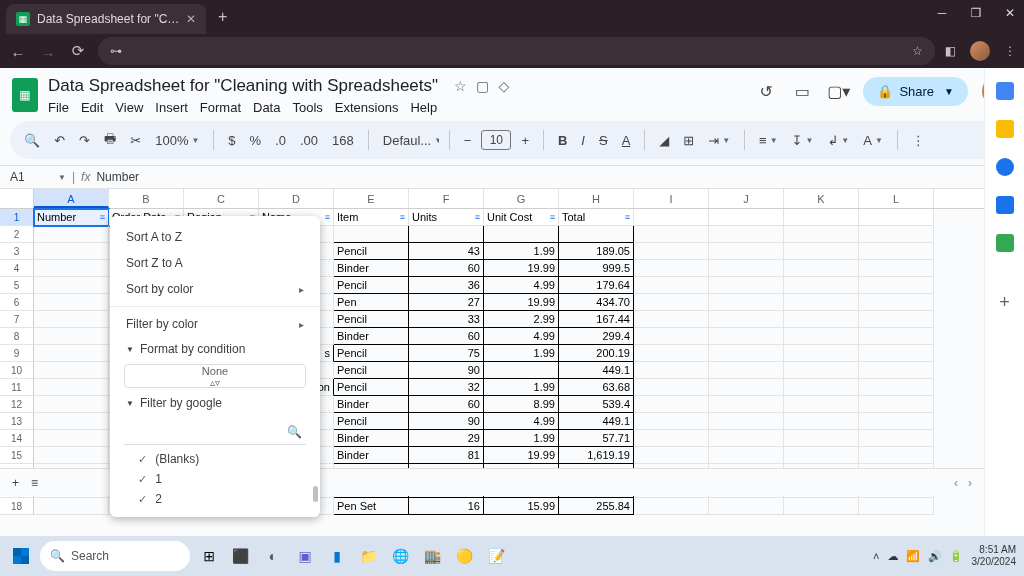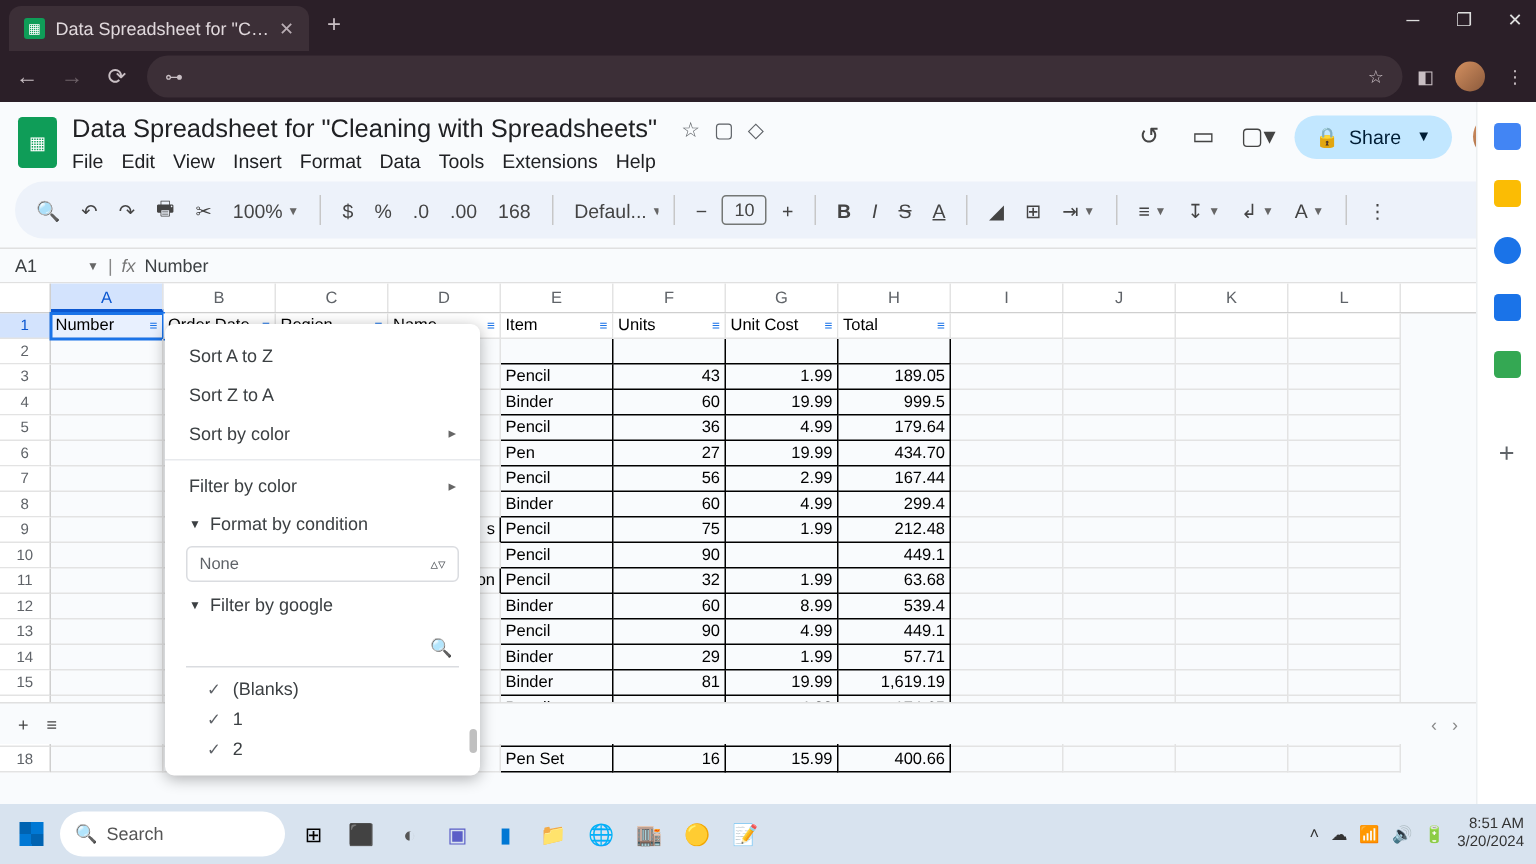--- a/index.html
+++ b/index.html
@@ -77,21 +77,21 @@
   .num { text-align: right; }
 
   
   .filter-menu { position: absolute; left: 110px; top: 216px; width: 210px; background: #fff; border-radius: 6px; box-shadow: 0 2px 10px rgba(0,0,0,.3); padding: 8px 0; font-size: 12px; color: #3c4043; z-index: 50; }
   .fm-item { padding: 6px 16px; display: flex; align-items: center; justify-content: space-between; }
   .fm-item .sub { font-size: 10px; color: #666; }
   .fm-sep { height: 1px; background: #e8eaed; margin: 4px 0; }
   .fm-collapse { padding: 5px 16px; display: flex; align-items: center; gap: 6px; }
   .fm-collapse .tri { font-size: 8px; }
   .fm-collapse.bold { font-weight: 400; }
-  .fm-select { margin: 3px 14px; height: 24px; border: 1px solid #dadce0; border-radius: 4px; display: flex; align-items: center; justify-content: space-between; padding: 0 8px; color: #5f6368; font-size: 11px; }
+  .fm-select { margin: 3px 14px; height: 24px; border: 1px solid #dadce0; border-radius: 4px; display: flex; align-items: center; justify-content: space-between; padding: 0 8px; color: #5f6368; font-size: 11px; flex-direction: column; }
   .fm-links { padding: 3px 16px; font-size: 10.5px; }
   .fm-links a { color: #1a73e8; text-decoration: underline; cursor: pointer; }
   .fm-links .dash { color: #1a73e8; }
   .fm-search { margin: 4px 14px; height: 26px; border-bottom: 1px solid #dadce0; display: flex; align-items: center; justify-content: flex-end; padding: 0 4px; color: #5f6368; }
   .fm-check { padding: 3px 16px 3px 28px; display: flex; align-items: center; gap: 8px; color: #3c4043; }
   .fm-check .ck { color: #5f6368; font-size: 11px; }
   .fm-scroll { position: absolute; right: 2px; top: 270px; width: 5px; height: 16px; background: #c0c0c0; border-radius: 3px; }
 
   
   .side-panel { position: absolute; right: 0; top: 68px; width: 40px; height: calc(576px - 68px - 40px); background: #fff; border-left: 1px solid #eceff1; display: flex; flex-direction: column; align-items: center; padding-top: 14px; gap: 20px; }
@@ -391,21 +391,21 @@
             <div class="cell" style="border-right: 1px solid rgb(227, 227, 227); border-bottom: 1px solid rgb(227, 227, 227);"></div>
             <div class="cell" style="border-right: 1px solid rgb(227, 227, 227); border-bottom: 1px solid rgb(227, 227, 227);"></div>
             <div class="cell" style="border-right: 1px solid rgb(227, 227, 227); border-bottom: 1px solid rgb(227, 227, 227);"></div>
           </div>
           <div class="row data">
             <div class="cell" style="border-right: 1px solid rgb(227, 227, 227); border-bottom: 1px solid rgb(227, 227, 227);"></div>
             <div class="cell" style="border-right: 1px solid rgb(227, 227, 227); border-bottom: 1px solid rgb(227, 227, 227);"></div>
             <div class="cell" style="border-right: 1px solid rgb(227, 227, 227); border-bottom: 1px solid rgb(227, 227, 227);"></div>
             <div class="cell" style="border-right: 1px solid rgb(227, 227, 227); border-bottom: 1px solid rgb(227, 227, 227);"></div>
             <div class="cell" style="border-right: 1px solid rgb(0, 0, 0); border-bottom: 1px solid rgb(0, 0, 0);">Pencil</div>
-            <div class="cell num" style="border-right: 1px solid rgb(0, 0, 0); border-bottom: 1px solid rgb(0, 0, 0);">56</div>
+            <div class="cell num" style="border-right: 1px solid rgb(0, 0, 0); border-bottom: 1px solid rgb(0, 0, 0);">33</div>
             <div class="cell num" style="border-right: 1px solid rgb(0, 0, 0); border-bottom: 1px solid rgb(0, 0, 0);">2.99</div>
             <div class="cell num" style="border-right: 1px solid rgb(0, 0, 0); border-bottom: 1px solid rgb(0, 0, 0);">167.44</div>
             <div class="cell" style="border-right: 1px solid rgb(227, 227, 227); border-bottom: 1px solid rgb(227, 227, 227);"></div>
             <div class="cell" style="border-right: 1px solid rgb(227, 227, 227); border-bottom: 1px solid rgb(227, 227, 227);"></div>
             <div class="cell" style="border-right: 1px solid rgb(227, 227, 227); border-bottom: 1px solid rgb(227, 227, 227);"></div>
             <div class="cell" style="border-right: 1px solid rgb(227, 227, 227); border-bottom: 1px solid rgb(227, 227, 227);"></div>
           </div>
           <div class="row data">
             <div class="cell" style="border-right: 1px solid rgb(227, 227, 227); border-bottom: 1px solid rgb(227, 227, 227);"></div>
             <div class="cell" style="border-right: 1px solid rgb(227, 227, 227); border-bottom: 1px solid rgb(227, 227, 227);"></div>
@@ -421,21 +421,21 @@
             <div class="cell" style="border-right: 1px solid rgb(227, 227, 227); border-bottom: 1px solid rgb(227, 227, 227);"></div>
           </div>
           <div class="row data">
             <div class="cell" style="border-right: 1px solid rgb(227, 227, 227); border-bottom: 1px solid rgb(227, 227, 227);"></div>
             <div class="cell" style="border-right: 1px solid rgb(227, 227, 227); border-bottom: 1px solid rgb(227, 227, 227);"></div>
             <div class="cell" style="border-right: 1px solid rgb(227, 227, 227); border-bottom: 1px solid rgb(227, 227, 227);"></div>
             <div class="cell" style="border-right: 1px solid rgb(0, 0, 0); border-bottom: 1px solid rgb(227, 227, 227); text-align: right;">s</div>
             <div class="cell" style="border-right: 1px solid rgb(0, 0, 0); border-bottom: 1px solid rgb(0, 0, 0);">Pencil</div>
             <div class="cell num" style="border-right: 1px solid rgb(0, 0, 0); border-bottom: 1px solid rgb(0, 0, 0);">75</div>
             <div class="cell num" style="border-right: 1px solid rgb(0, 0, 0); border-bottom: 1px solid rgb(0, 0, 0);">1.99</div>
-            <div class="cell num" style="border-right: 1px solid rgb(0, 0, 0); border-bottom: 1px solid rgb(0, 0, 0);">212.48</div>
+            <div class="cell num" style="border-right: 1px solid rgb(0, 0, 0); border-bottom: 1px solid rgb(0, 0, 0);">200.19</div>
             <div class="cell" style="border-right: 1px solid rgb(227, 227, 227); border-bottom: 1px solid rgb(227, 227, 227);"></div>
             <div class="cell" style="border-right: 1px solid rgb(227, 227, 227); border-bottom: 1px solid rgb(227, 227, 227);"></div>
             <div class="cell" style="border-right: 1px solid rgb(227, 227, 227); border-bottom: 1px solid rgb(227, 227, 227);"></div>
             <div class="cell" style="border-right: 1px solid rgb(227, 227, 227); border-bottom: 1px solid rgb(227, 227, 227);"></div>
           </div>
           <div class="row data">
             <div class="cell" style="border-right: 1px solid rgb(227, 227, 227); border-bottom: 1px solid rgb(227, 227, 227);"></div>
             <div class="cell" style="border-right: 1px solid rgb(227, 227, 227); border-bottom: 1px solid rgb(227, 227, 227);"></div>
             <div class="cell" style="border-right: 1px solid rgb(227, 227, 227); border-bottom: 1px solid rgb(227, 227, 227);"></div>
             <div class="cell" style="border-right: 1px solid rgb(227, 227, 227); border-bottom: 1px solid rgb(227, 227, 227);"></div>
@@ -547,21 +547,21 @@
             <div class="cell" style="border-right: 1px solid rgb(227, 227, 227); border-bottom: 1px solid rgb(227, 227, 227);"></div>
           </div>
           <div class="row data">
             <div class="cell" style="border-right: 1px solid rgb(227, 227, 227); border-bottom: 1px solid rgb(227, 227, 227);"></div>
             <div class="cell" style="border-right: 1px solid rgb(227, 227, 227); border-bottom: 1px solid rgb(227, 227, 227);"></div>
             <div class="cell" style="border-right: 1px solid rgb(227, 227, 227); border-bottom: 1px solid rgb(227, 227, 227);"></div>
             <div class="cell" style="border-right: 1px solid rgb(227, 227, 227); border-bottom: 1px solid rgb(227, 227, 227);"></div>
             <div class="cell" style="border-right: 1px solid rgb(0, 0, 0); border-bottom: 1px solid rgb(0, 0, 0);">Pen Set</div>
             <div class="cell num" style="border-right: 1px solid rgb(0, 0, 0); border-bottom: 1px solid rgb(0, 0, 0);">16</div>
             <div class="cell num" style="border-right: 1px solid rgb(0, 0, 0); border-bottom: 1px solid rgb(0, 0, 0); text-align: right;">15.99</div>
-            <div class="cell num" style="border-right: 1px solid rgb(0, 0, 0); border-bottom: 1px solid rgb(0, 0, 0);">400.66</div>
+            <div class="cell num" style="border-right: 1px solid rgb(0, 0, 0); border-bottom: 1px solid rgb(0, 0, 0);">255.84</div>
             <div class="cell" style="border-right: 1px solid rgb(227, 227, 227); border-bottom: 1px solid rgb(227, 227, 227);"></div>
             <div class="cell" style="border-right: 1px solid rgb(227, 227, 227); border-bottom: 1px solid rgb(227, 227, 227);"></div>
             <div class="cell" style="border-right: 1px solid rgb(227, 227, 227); border-bottom: 1px solid rgb(227, 227, 227);"></div>
             <div class="cell" style="border-right: 1px solid rgb(227, 227, 227); border-bottom: 1px solid rgb(227, 227, 227);"></div>
           </div>
         </div>
     </div>
   </div>
 
   <div class="sheet-tabs">

